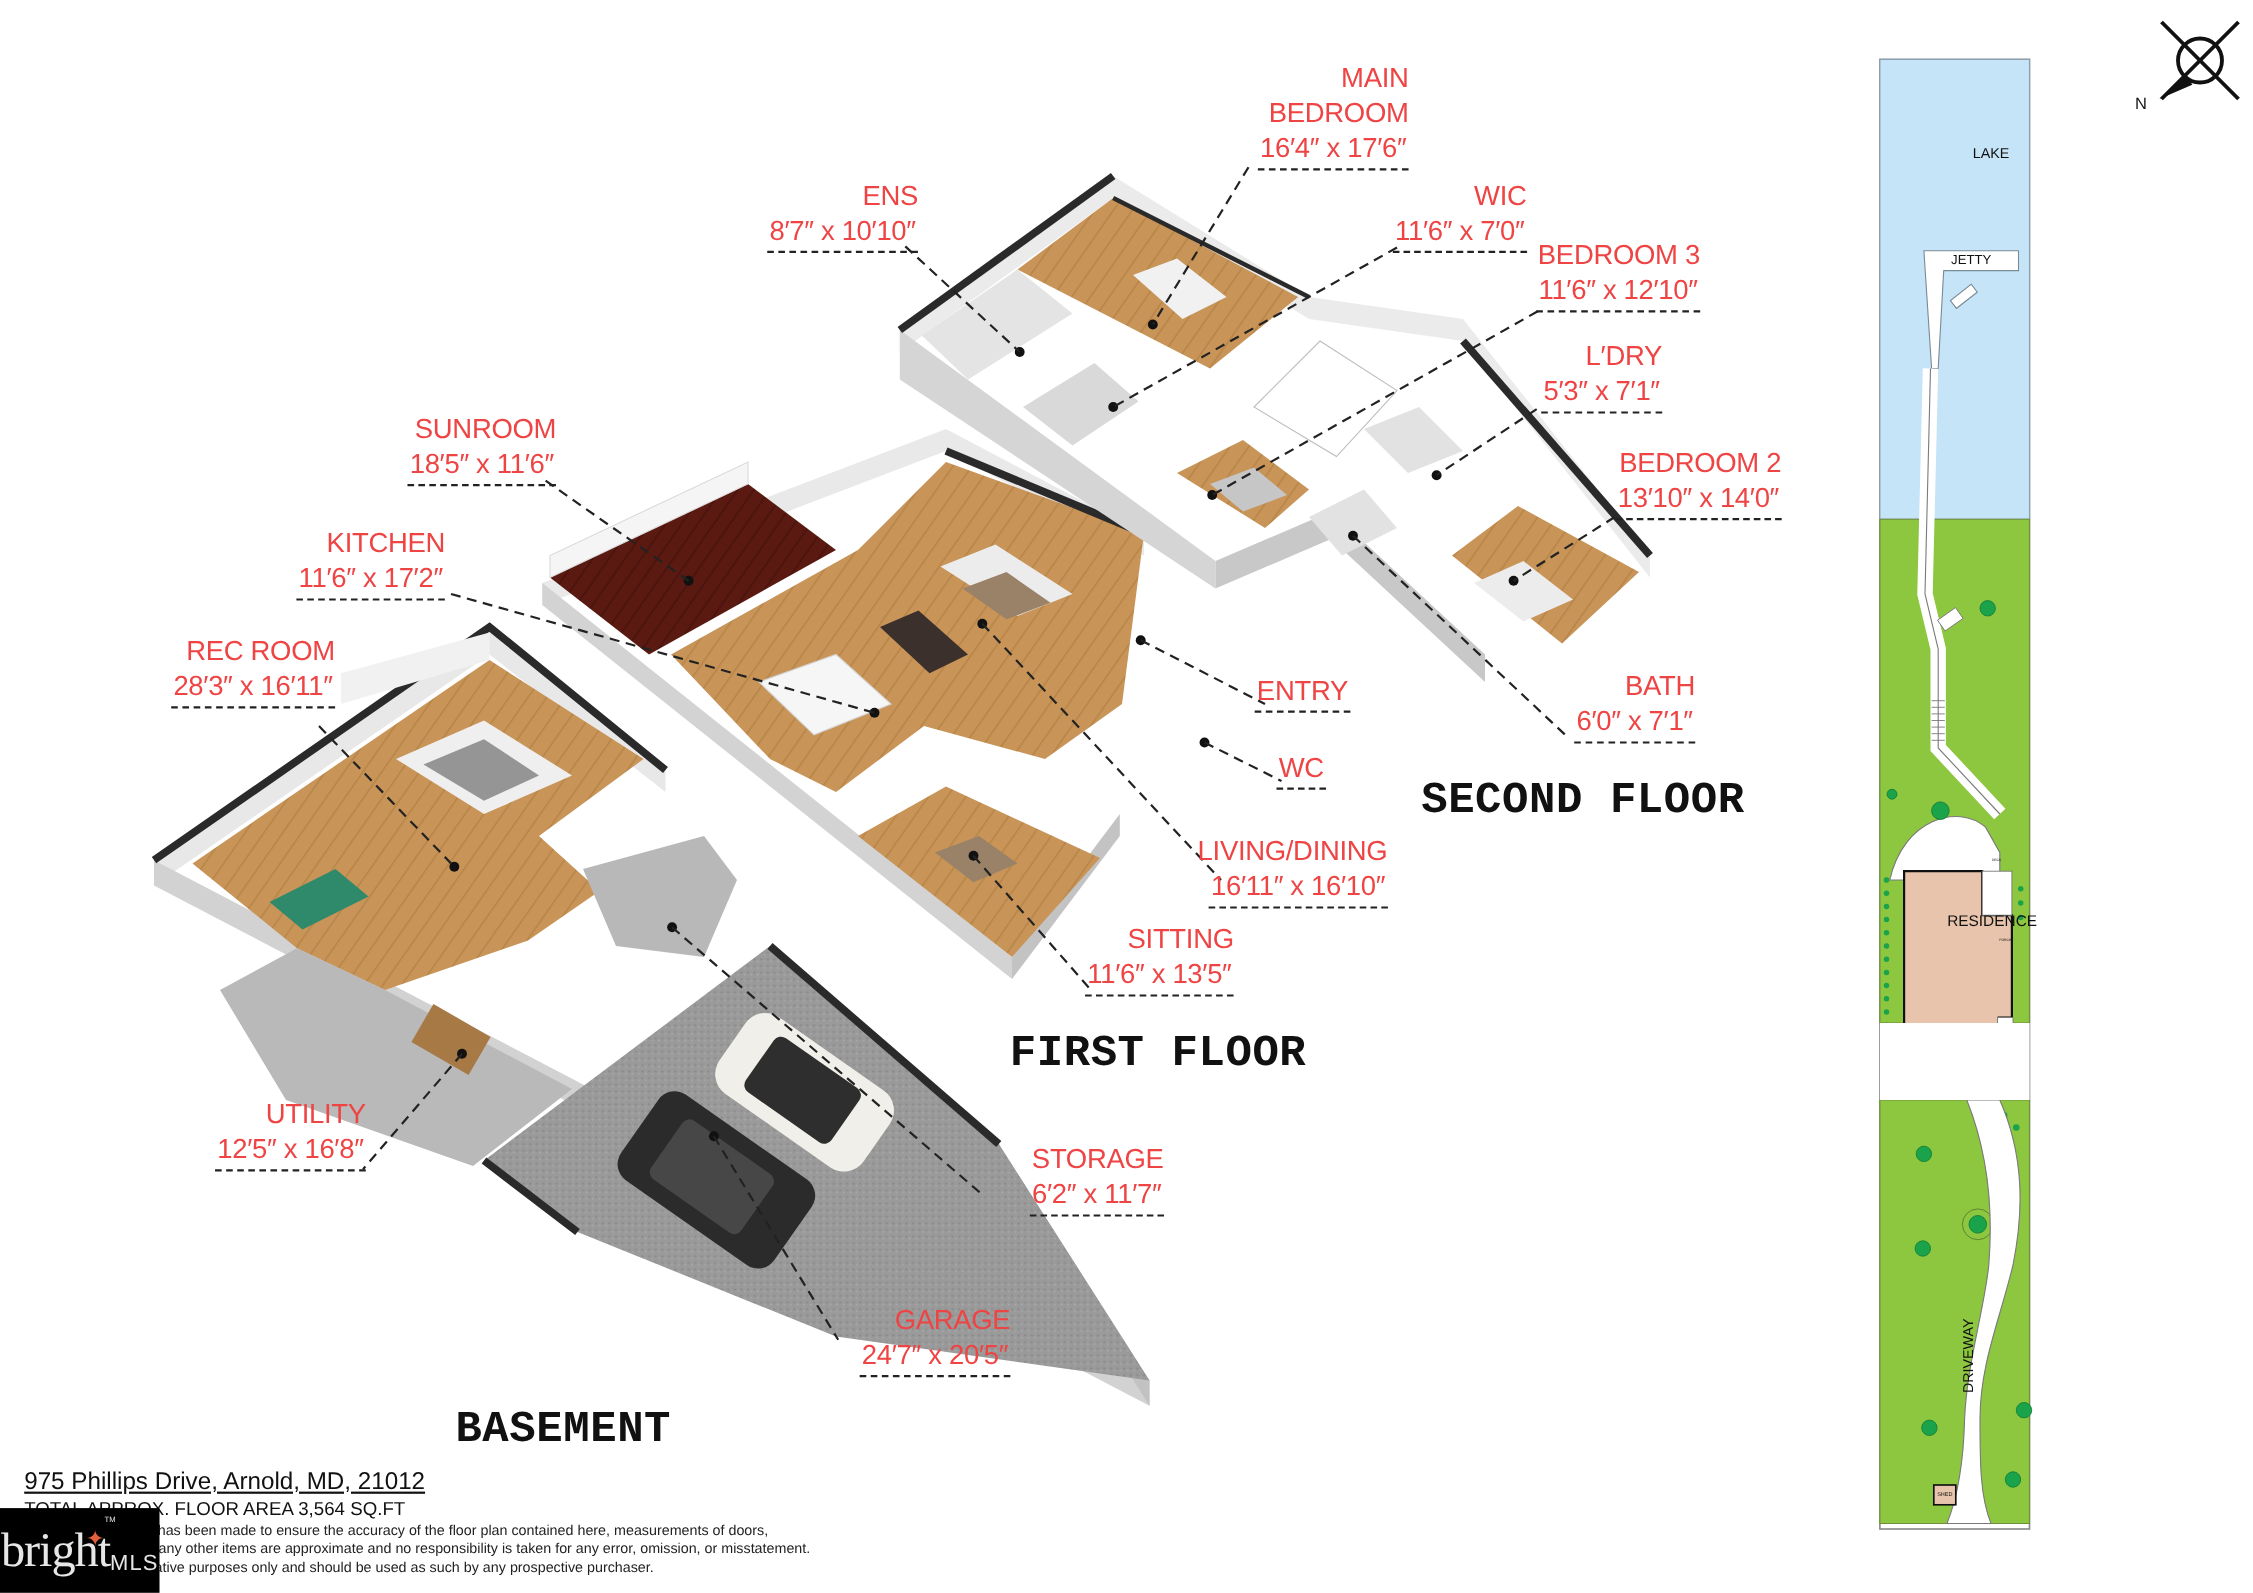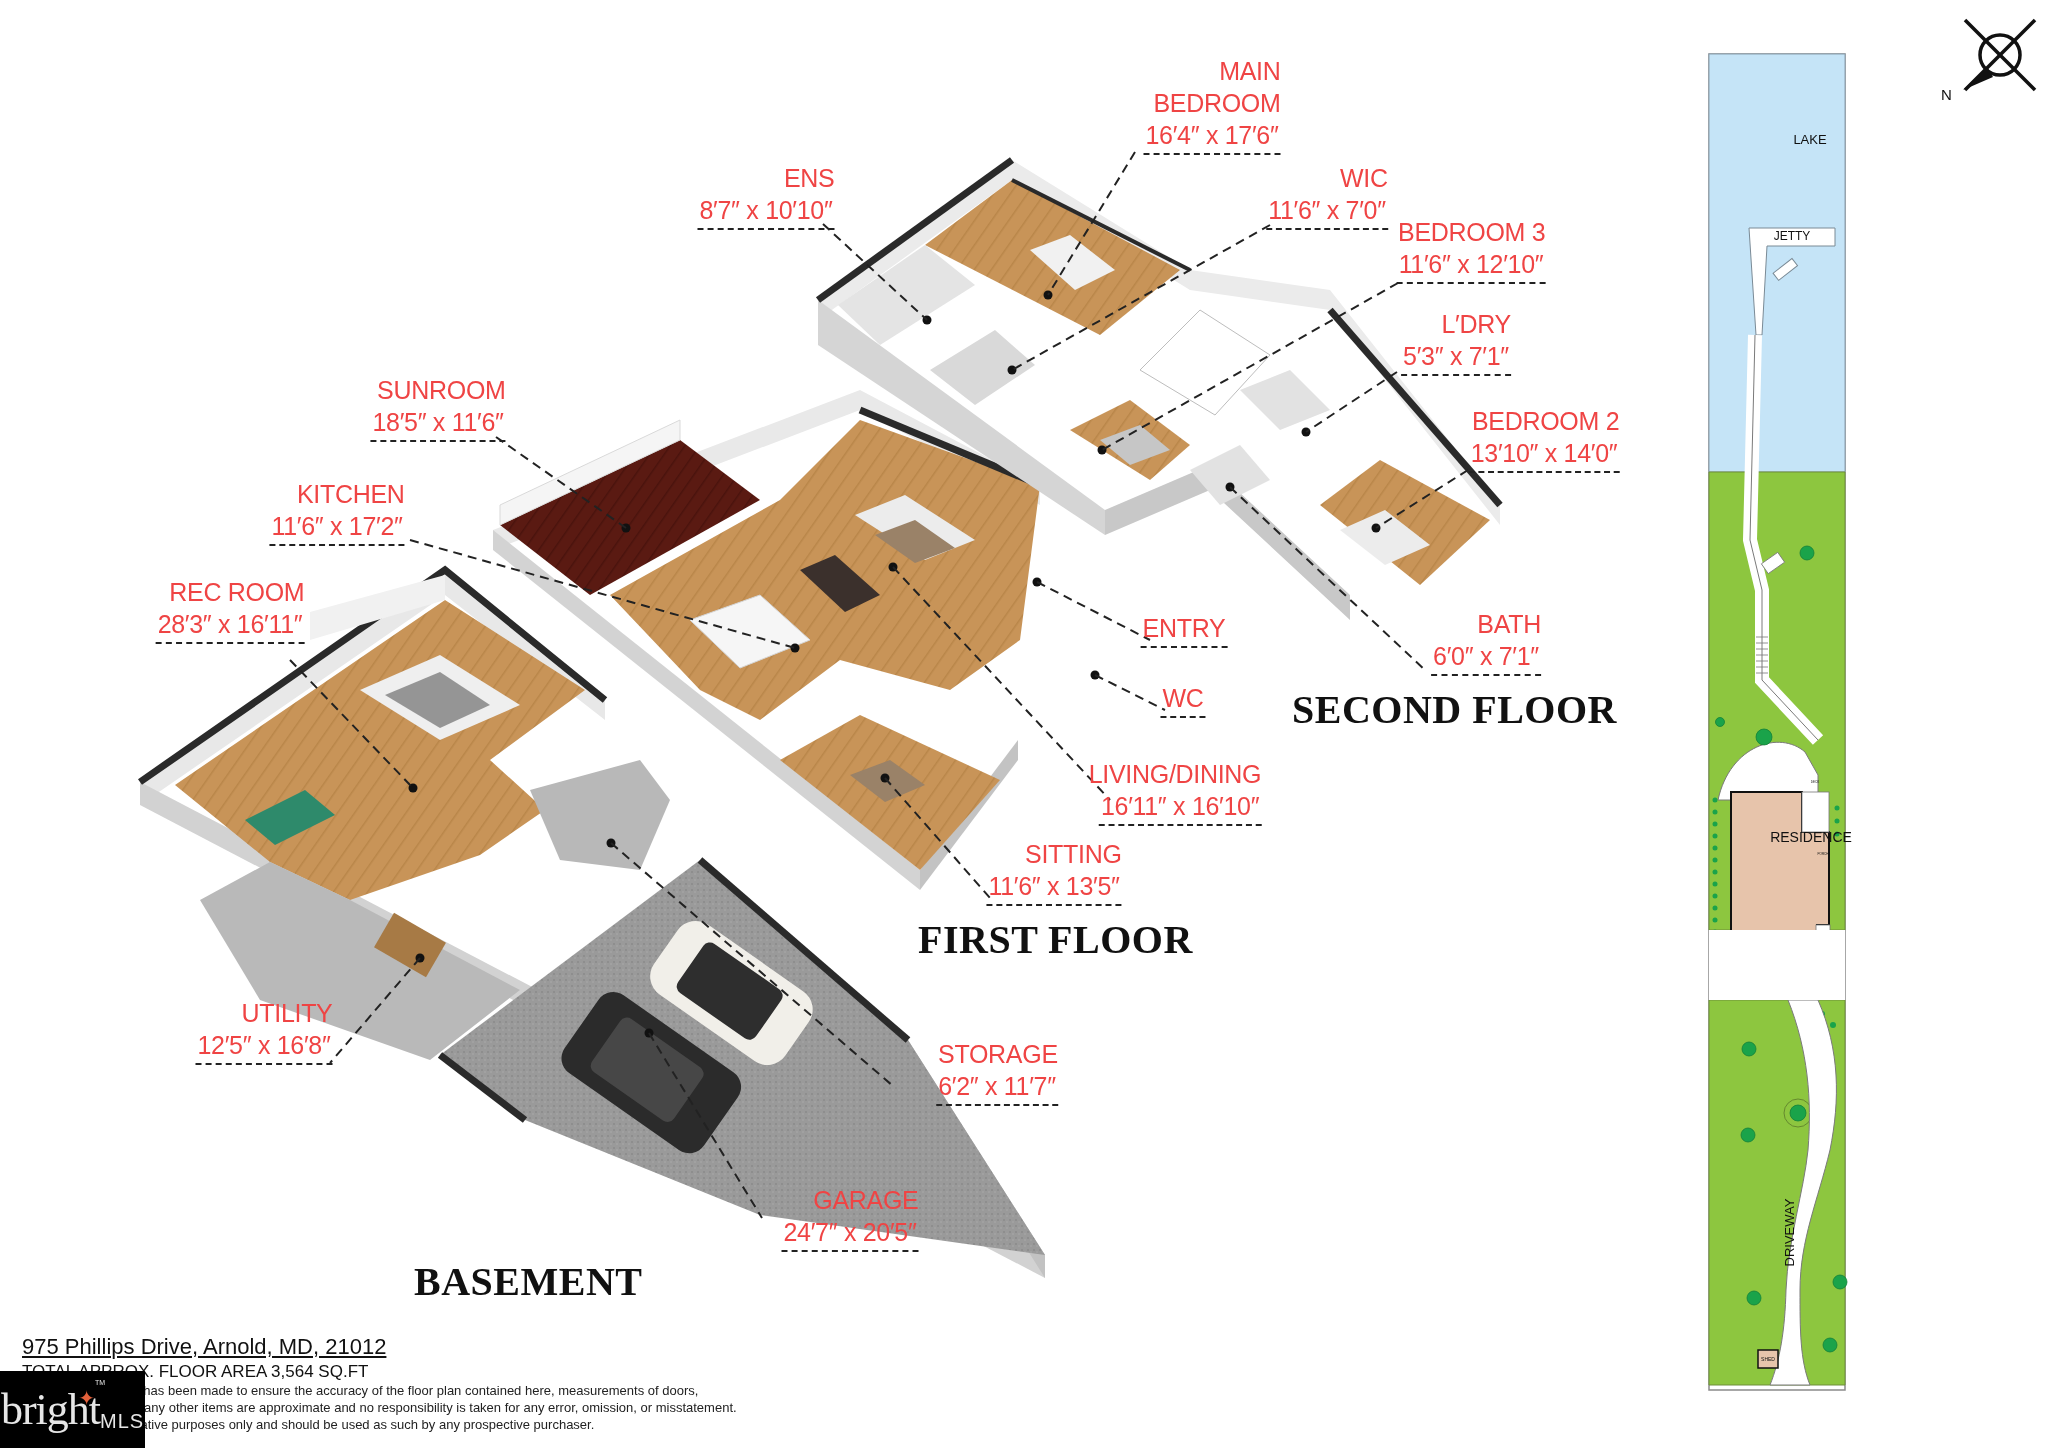--- a/index.html
+++ b/index.html
@@ -5,21 +5,21 @@
   html, body { margin:0; padding:0; background:#ffffff; }
   body { width:2048px; height:1448px; position:relative; overflow:hidden;
          font-family:"Liberation Sans", "DejaVu Sans", sans-serif; color:#111; }
   .abs { position:absolute; }
   .plans-svg { position:absolute; left:0; top:0; width:2048px; height:1448px; }
   .room-label { position:absolute; text-align:right; font-family:"Liberation Sans", sans-serif;
                 font-size:25px; line-height:32px; color:#ef4444; white-space:nowrap;
                 transform:translateX(-50%); letter-spacing:-0.3px; }
   .room-label .dim { display:inline-block; border-bottom:2px dashed #222; padding:0 2px 2px 2px; }
   .floor-title { position:absolute; font-weight:bold; font-size:40px; letter-spacing:0.5px; color:#111;
-                 font-family:Liberation Serif, serif; white-space:nowrap; }
+                 font-family:Liberation Mono, monospace; white-space:nowrap;margin-top:20px; }
   .footer-address { left:22px; top:1334px; font-size:22px;text-decoration:underline; }
   .footer-area { left:22px; top:1362px; font-size:17px; }
   .footer-disclaimer { left:22px; top:1382px; font-size:13px; line-height:17px; width:800px; color:#222; }
   .bright-badge { left:0; top:1371px; width:145px; height:77px; background:#000000; color:#e6e6e6;
                   display:flex; align-items:center; justify-content:center; gap:0; }
   .bright-word { font-family:"Liberation Serif", serif; font-size:44px; letter-spacing:-1px; position:relative; }
   .bright-plus { position:absolute; color:#e2603b; font-size:20px; right:6px; top:2px; }
   .bright-mls { font-size:20px; letter-spacing:1px; margin-top:24px; }
   .bright-tm { position:absolute; font-size:7px; left:95px; top:8px; }
   .site-text { position:absolute; font-size:13px; color:#111; transform:translateX(-50%); white-space:nowrap; }

